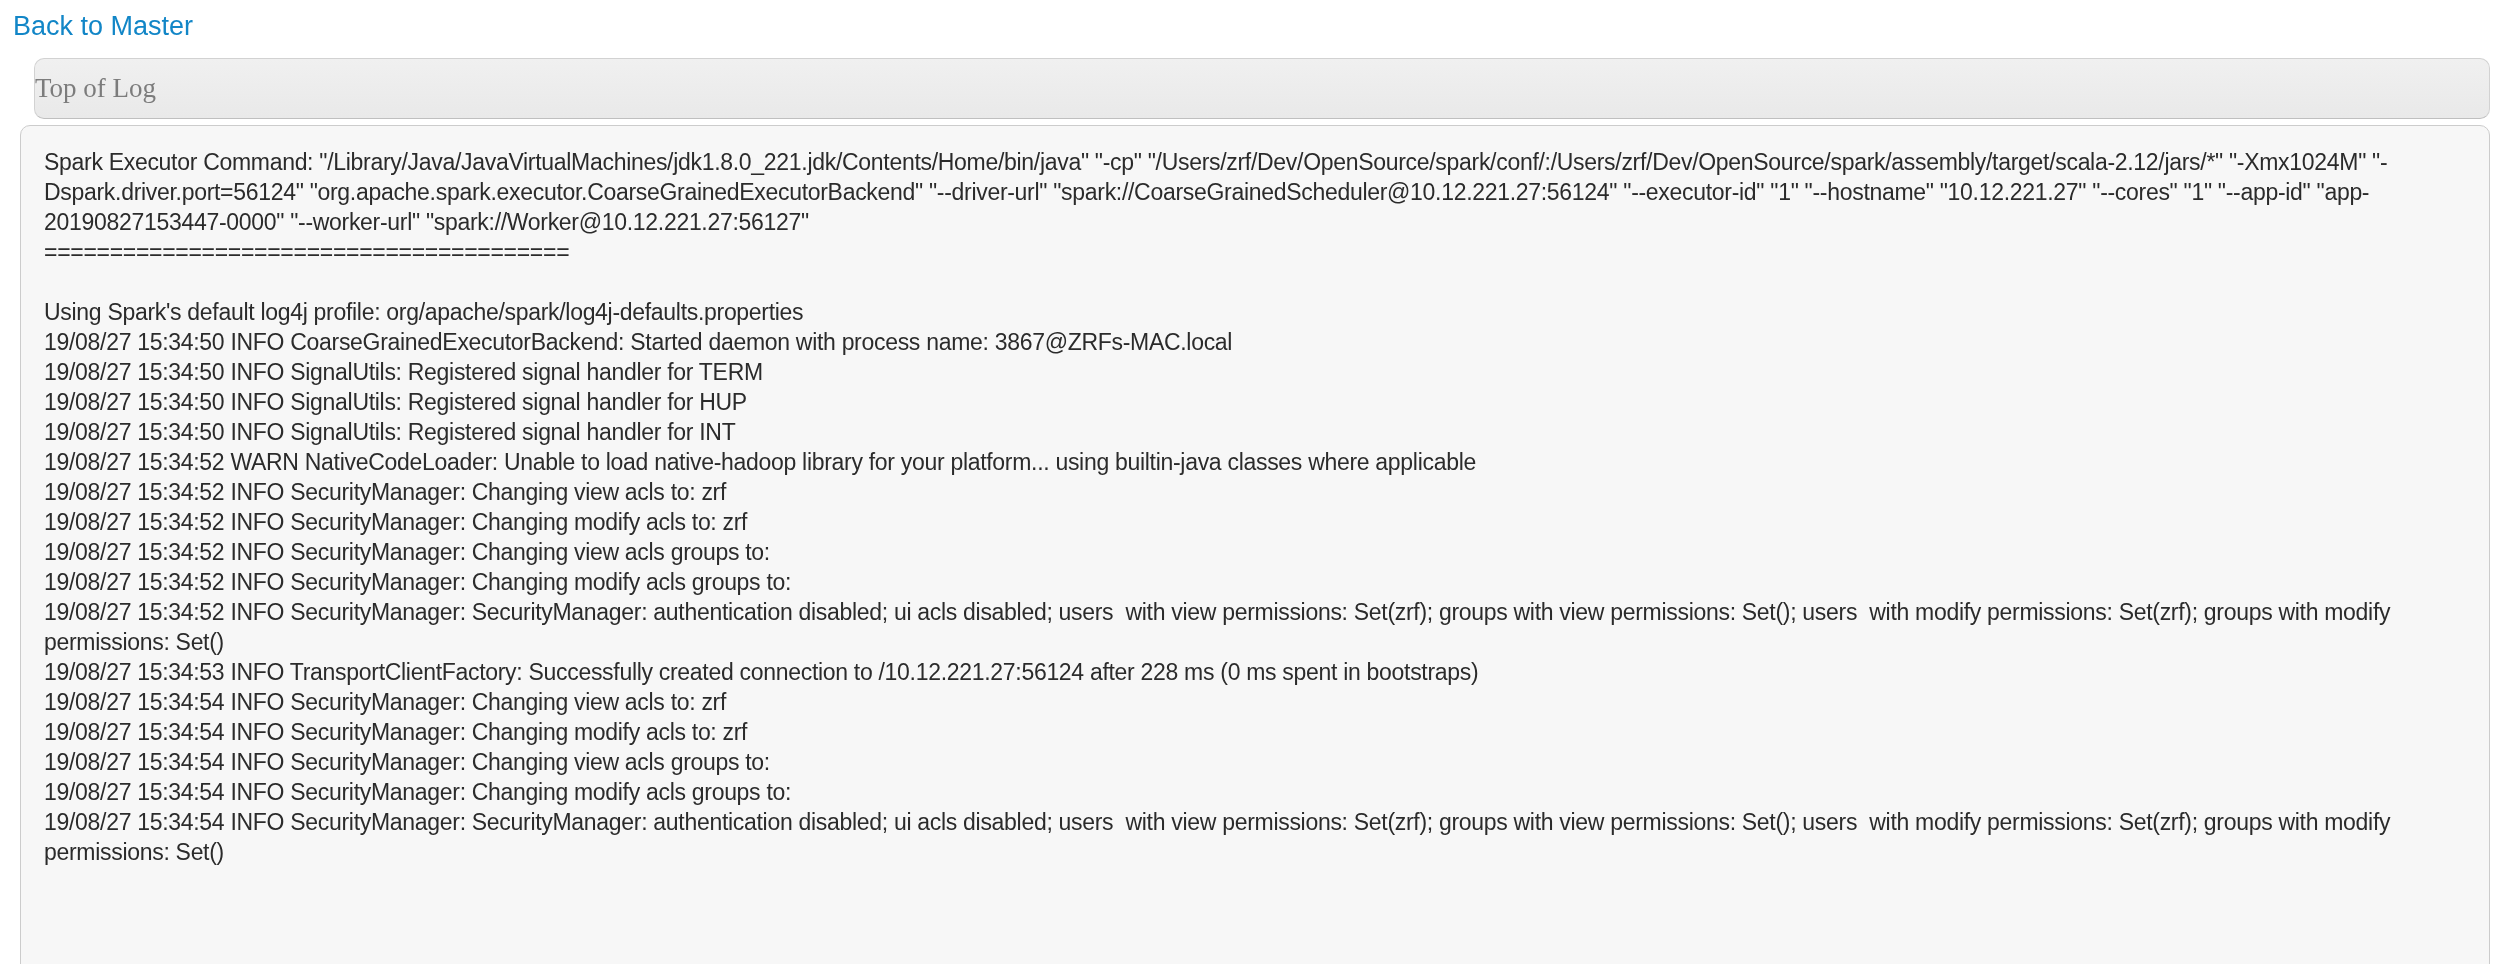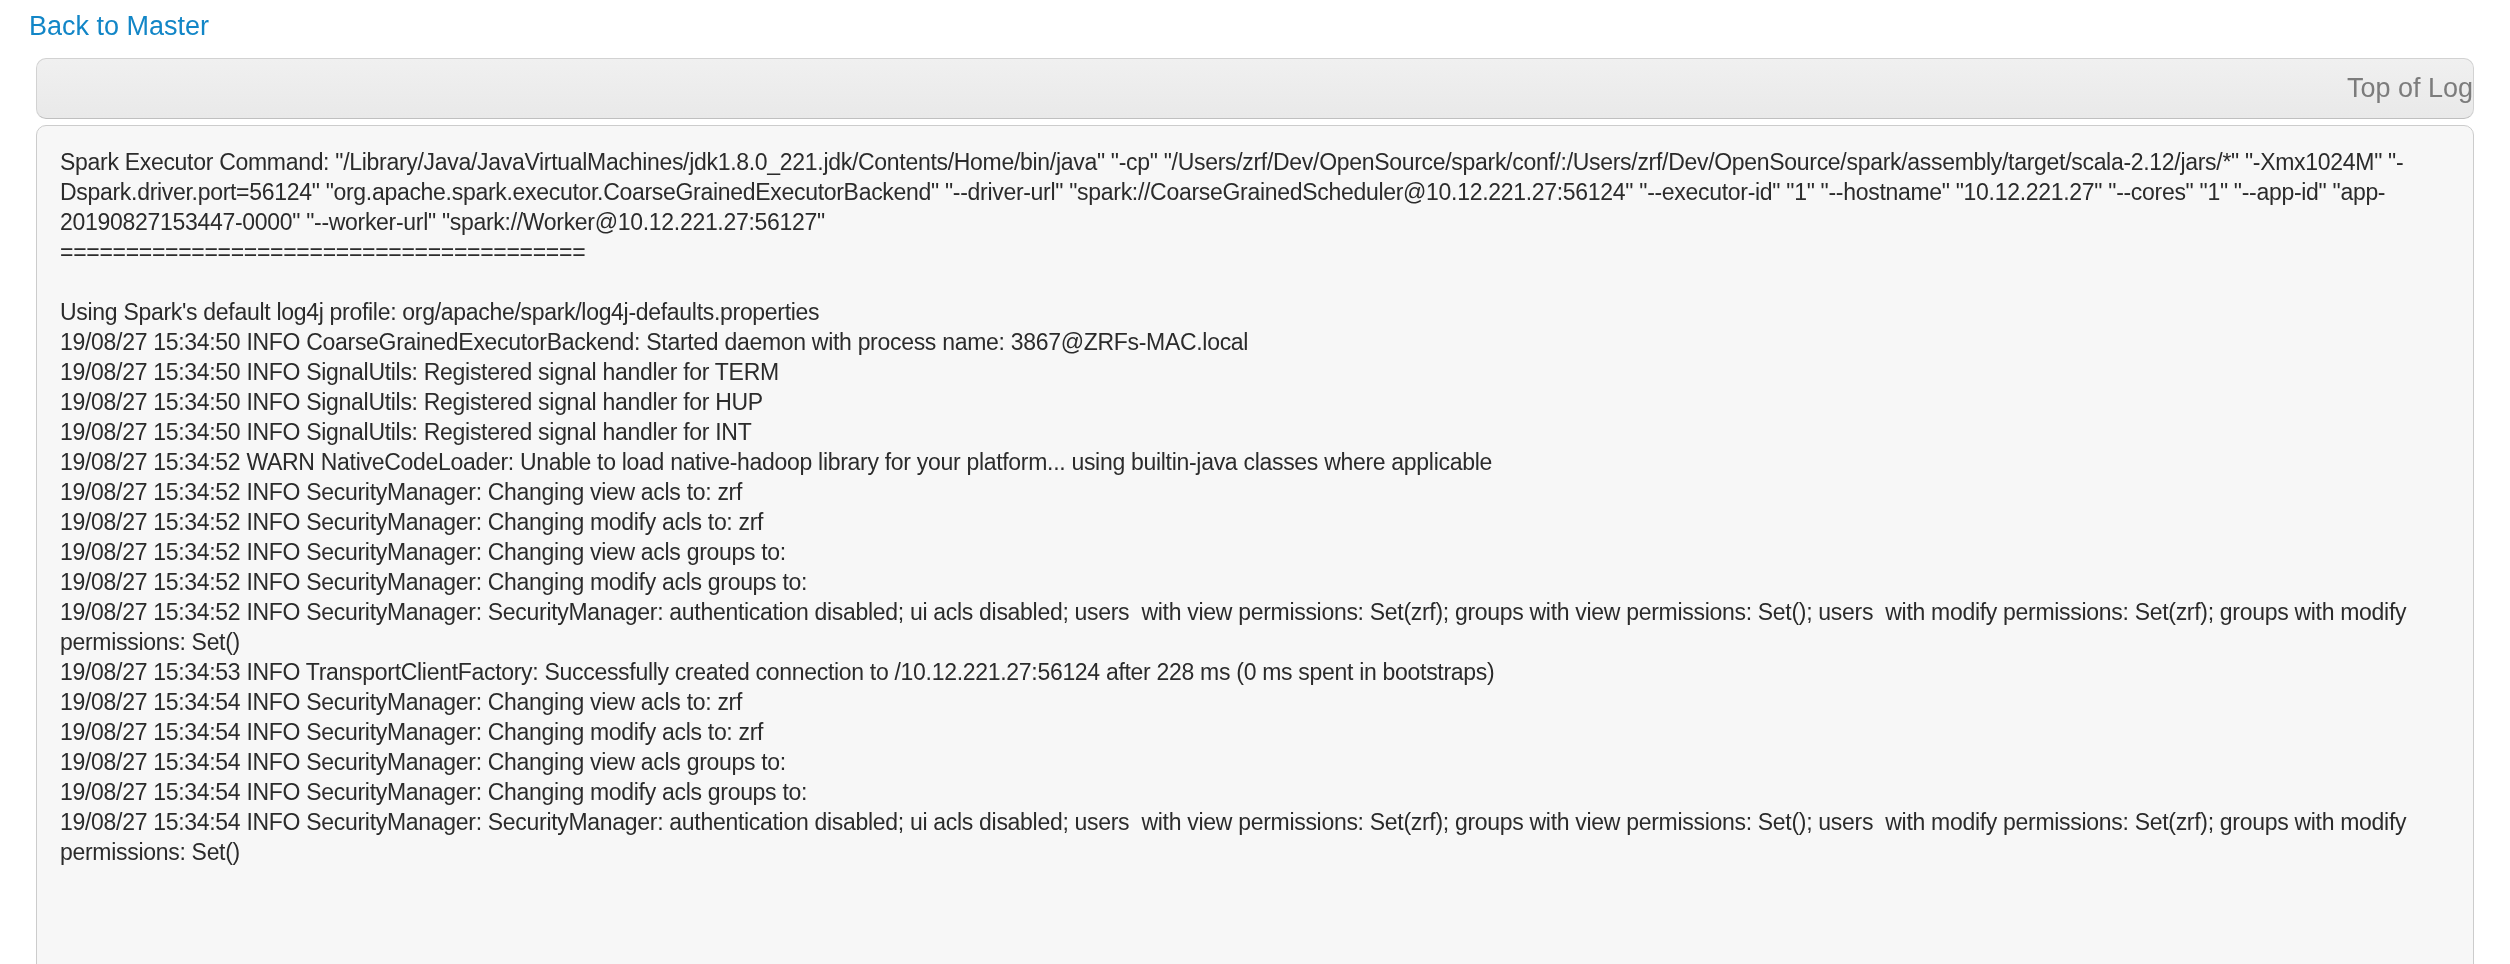--- a/index.html
+++ b/index.html
@@ -9,52 +9,53 @@
     background: #ffffff;
     width: 2510px;
     height: 964px;
     overflow: hidden;
     font-family: "Liberation Sans", sans-serif;
     -webkit-font-smoothing: antialiased;
   }
   .page {
     width: 2510px;
     height: 964px;
-    padding: 0 26px;
+    padding: 0 10px;
     overflow: hidden;
   }
   .back-link-row {
     margin: 10px 0 0 3px;
     line-height: 32px;
   }
   .back-link-row a {
     color: var(--link-blue, #1286c7);
     font-size: 27px;
     text-decoration: none;
     cursor: pointer;
   }
   .byte-info {
     margin: 20px 0 0 3px;
     font-size: 27px;
     color: #2d2d2d;
     line-height: 32px;
   }
   .log-header-btn {
-    margin: 12px 10px 0 10px;
+    margin: 12px 10px 0 24px;
     height: 61px;
     border: 1px solid #d2d2d2;
     border-bottom-color: #bfbfbf;
     border-radius: 10px;
     background: linear-gradient(var(--button-bg-top, #f0f0f0), var(--button-bg-bottom, #e9e9e9));
     color: var(--button-text, #7c7c7c);
     font-size: 27px;
-    text-align: right;
+    text-align: left;
     line-height: 59px;
     cursor: pointer;
     user-select: none;
+    font-family: Liberation Serif, serif;
   }
   .log-box {
     margin: 6px 10px 0 10px;
     height: 900px; 
     border: 1px solid var(--border, #cccccc);
     border-radius: 10px;
     background: var(--log-bg, #f7f7f7);
     padding: 13px 15px;
     overflow: hidden;
   }

